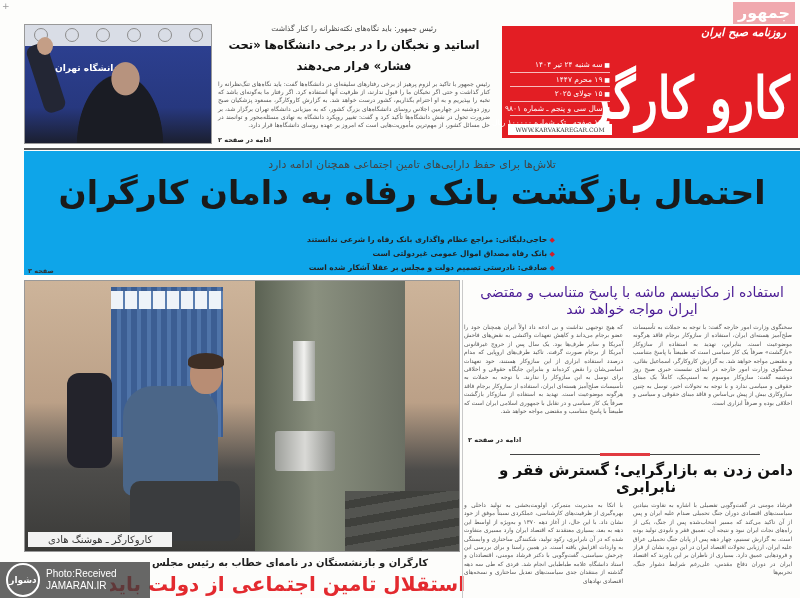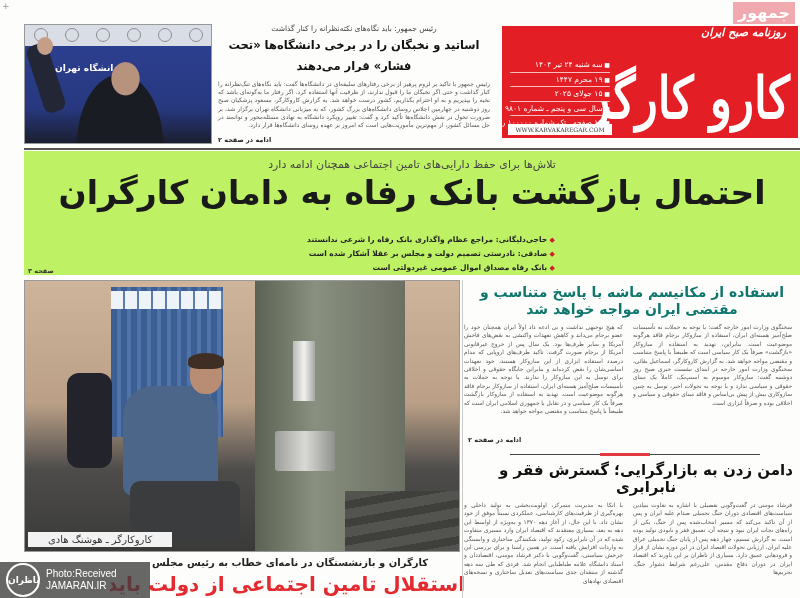--- a/index.html
+++ b/index.html
@@ -29,21 +29,21 @@
 
     .pres-article { position: absolute; left: 218px; top: 24px; width: 272px; height: 122px; text-align: center; }
     .pres-kicker { font-size: 7.5px; color: #444; }
     .pres-headline { font-size: 11.5px; font-weight: bold; line-height: 21px; color: #111; margin-top: 2px; }
     .pres-body { font-size: 6px; line-height: 8.2px; color: #555; text-align: justify; margin-top: 3px; }
     .pres-more { position: absolute; left: 0; bottom: 2px; font-size: 6.5px; font-weight: bold; color: #222; }
 
     .divider-top { position: absolute; left: 24px; top: 148px; width: 776px; height: 2px; background: #555; }
 
     
-    .main-band { position: absolute; left: 24px; top: 151px; width: 776px; height: 124px; background: #bef264; }
+    .main-band { position: absolute; left: 24px; top: 151px; width: 776px; height: 124px; background: #0ea5e9; }
     .main-kicker { position: absolute; left: 0; top: 7px; width: 100%; text-align: center; font-size: 11px; color: #444; }
     .main-headline { position: absolute; left: 0; top: 22px; width: 100%; text-align: center; font-size: 33px; font-weight: bold; color: #1a1a1a; letter-spacing: -1px; font-family: "DejaVu Sans", sans-serif; }
     .main-bullets { position: absolute; right: 245px; top: 68px; font-size: 7.5px; line-height: 13px; color: #222; font-weight: bold; margin-top: 14px; }
     .main-bullets div::before { content: "◆ "; color: #d0202a; font-size: 7px; }
     .page-ref { position: absolute; left: 4px; top: 116px; font-size: 6.5px; color: #333; font-weight: bold; }
 
     
     .worker-photo { position: absolute; left: 24px; top: 280px; width: 436px; height: 272px; border: 1px solid #999; overflow: hidden;
       background: linear-gradient(180deg, #cdb49a 0%, #bba087 45%, #4d4c4a 70%, #3a3a38 100%); }
     .wp-door { position: absolute; left: 86px; top: 6px; width: 112px; height: 150px; background: repeating-linear-gradient(90deg, #3c5e93 0 6px, #4f74a9 6px 10px); }
@@ -64,21 +64,21 @@
     .bottom-headline { position: absolute; left: 110px; top: 572px; width: 355px; text-align: center; font-size: 20px; color: #e32a2f; font-weight: bold; white-space: nowrap; overflow: hidden; }
 
     
     .watermark { position: absolute; left: 0; top: 562px; width: 150px; height: 36px; background: rgba(60,60,60,0.78); display: flex; align-items: center; direction: ltr; }
     .wm-logo { width: 34px; height: 34px; border: 2px solid #fff; border-radius: 50%; margin-left: 6px; color: #fff; font-size: 9px; text-align: center; line-height: 30px; font-weight: bold; }
     .wm-text { color: #fff; font-size: 10px; line-height: 12px; margin-left: 6px; font-family: "Liberation Sans", sans-serif; }
 
     
     .fm-article { position: absolute; left: 464px; top: 282px; width: 336px; height: 160px; }
     .fm-kicker { text-align: center; font-size: 8.5px; color: #444; }
-    .fm-headline { text-align: center; font-size: 14px; font-weight: bold; line-height: 17px; color: #0f766e; margin-top: 2px; }
+    .fm-headline { text-align: center; font-size: 14px; font-weight: normal; line-height: 17px; color: #4c1d95; margin-top: 2px; }
     .fm-cols { display: flex; gap: 10px; margin-top: 5px; padding-right: 8px; }
     .fm-col { flex: 1; font-size: 5.8px; line-height: 8.4px; color: #555; text-align: justify; }
     .fm-more { position: absolute; left: 4px; top: 154px; font-size: 6.5px; font-weight: bold; color: #222; }
 
     .sep-line { position: absolute; left: 510px; top: 454px; width: 250px; height: 1px; background: #444; }
     .sep-accent { position: absolute; left: 600px; top: 453px; width: 50px; height: 3px; background: #e13a40; }
 
     
     .mo-article { position: absolute; left: 464px; top: 460px; width: 336px; height: 138px; }
     .mo-kicker { text-align: center; font-size: 8.5px; color: #444; }
@@ -131,22 +131,22 @@
     <div class="pres-more">ادامه در صفحه ۲</div>
   </div>
 
   <div class="divider-top"></div>
 
   <div class="main-band">
     <div class="main-kicker">تلاش‌ها برای حفظ دارایی‌های تامین اجتماعی همچنان ادامه دارد</div>
     <div class="main-headline">احتمال بازگشت بانک رفاه به دامان کارگران</div>
     <div class="main-bullets">
       <div>حاجی‌دلیگانی: مراجع عظام واگذاری بانک رفاه را شرعی ندانستند</div>
+      <div>بانک رفاه مصداق اموال عمومی غیردولتی است</div>
       <div>صادقی: نادرستی تصمیم دولت و مجلس بر عقلا آشکار شده است</div>
-      <div>بانک رفاه مصداق اموال عمومی غیردولتی است</div>
     </div>
     <div class="page-ref">صفحه ۳</div>
   </div>
 
   <div class="worker-photo">
     <div class="wp-door"></div>
     <div class="wp-door-win"></div>
     <div class="wp-machine"></div>
     <div class="wp-spindle"></div>
     <div class="wp-chuck"></div>
@@ -156,21 +156,21 @@
     <div class="wp-legs"></div>
     <div class="wp-person-head"></div>
     <div class="wp-hair"></div>
     <div class="wp-caption">کاروکارگر ـ هوشنگ هادی</div>
   </div>
 
   <div class="bottom-kicker">کارگران و بازنشستگان در نامه‌ای خطاب به رئیس مجلس</div>
   <div class="bottom-headline">استقلال تامین اجتماعی از دولت باید احیا شود</div>
 
   <div class="watermark">
-    <div class="wm-logo">ناظران</div>
+    <div class="wm-logo">دشوار</div>
     <div class="wm-text">
       <div>Photo:Received</div>
       <div>JAMARAN.IR</div>
     </div>
   </div>
 
   <div class="vline"></div>
 
   <div class="fm-article">
     <div class="fm-headline">استفاده از مکانیسم ماشه با پاسخ متناسب و مقتضی ایران مواجه خواهد شد</div>

